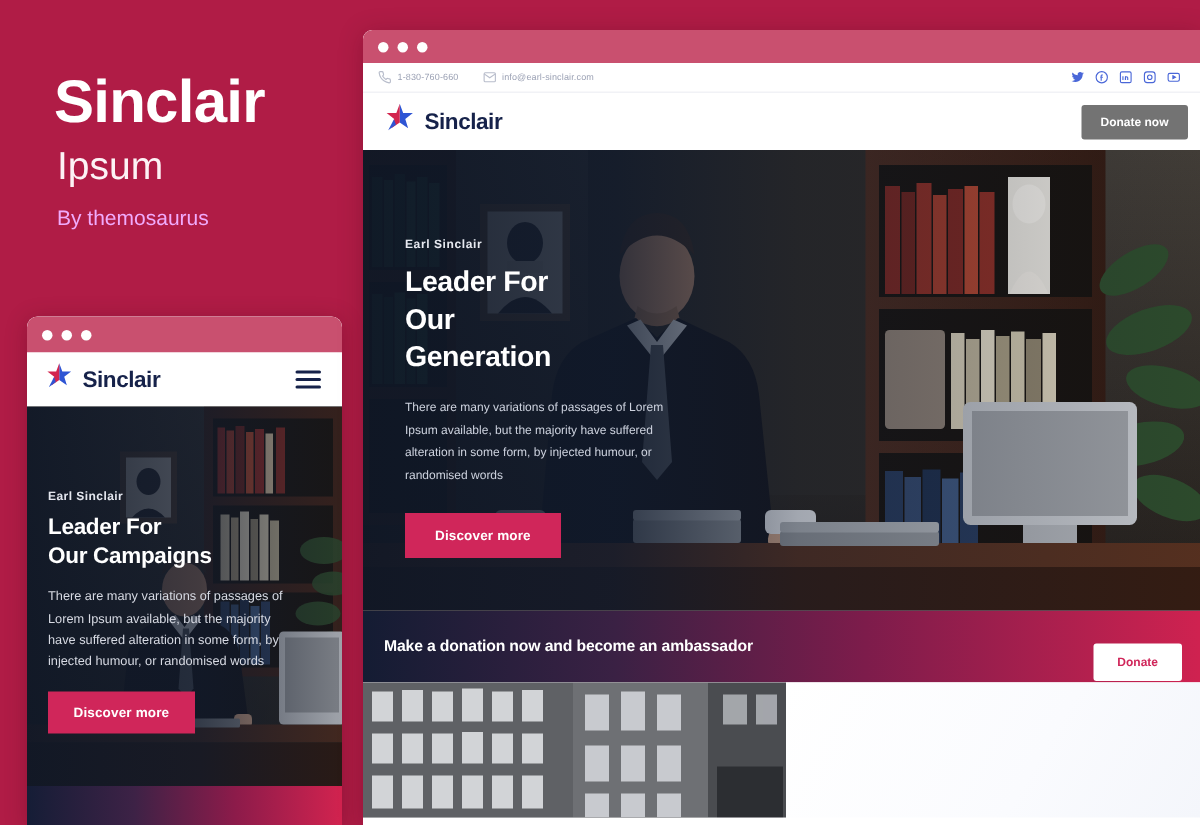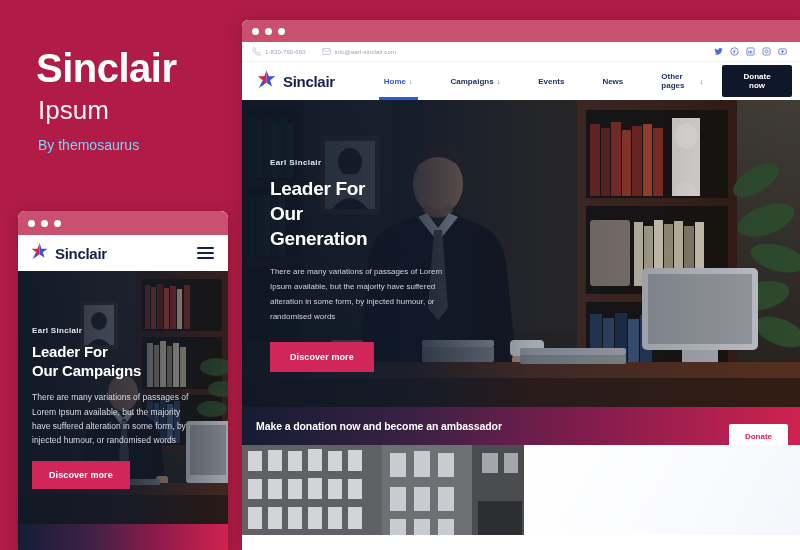--- a/index.html
+++ b/index.html
@@ -16,21 +16,21 @@
     position: absolute; left: 36px; top: 48px;
     font-size: 40px; font-weight: 700; color: #ffffff; letter-spacing: -0.5px;
     line-height: 1;
   }
   .promo-sub {
     position: absolute; left: 38px; top: 97px;
     font-size: 26px; font-weight: 300; color: #fdf2f5; line-height: 1;
   }
   .promo-by {
     position: absolute; left: 38px; top: 138px;
-    font-size: 14px; font-weight: 400; color: #7dd3fc; line-height: 1;
+    font-size: 14px; font-weight: 400; color: #f0abfc; line-height: 1;
   }
 
   
   .win { position: absolute; background: #ffffff; overflow: hidden; }
   .win-bar {
     background: #c9506f; height: 22px; width: 100%;
     display: flex; align-items: center; padding-left: 10px; gap: 6px;
   }
   .dot { width: 7px; height: 7px; border-radius: 50%; background: #ffffff; }
 
@@ -97,37 +97,37 @@
     position: relative; cursor: pointer; display: flex; align-items: center; gap: 3px;
     height: 38px;
   }
   .nav-item.active { color: #2f5ad6; }
   .nav-item.active::after {
     content: ""; position: absolute; left: 14px; right: 14px; bottom: 0;
     height: 3px; background: #2f5ad6;
   }
   .caret { font-size: 7px; line-height: 1; opacity: 0.85; }
   .donate-now {
-    margin-left: auto; background: #0f172a; color: #fff; font-size: 8px; font-weight: 600;
+    margin-left: auto; background: #737373; color: #fff; font-size: 8px; font-weight: 600;
     padding: 7px 13px; border: none; border-radius: 2px; cursor: pointer;
   }
 
   
   .hero { position: relative; height: 307px; overflow: hidden; background: #1b1d24; }
   .hero-content { position: absolute; left: 28px; top: 58px; width: 175px; z-index: 3; }
   .eyebrow { font-size: 8px; font-weight: 700; color: #e6e9f0; letter-spacing: 0.4px; margin-bottom: 9px; }
   .h1 { font-size: 19px; font-weight: 700; color: #fff; line-height: 1.32; letter-spacing: -0.3px; }
   .para { margin-top: 14px; font-size: 8px; line-height: 1.85; color: #cdd2de; }
   .disc-btn {
     margin-top: 18px; background: #d0265a; color: #fff; font-size: 9px; font-weight: 600;
     padding: 10px 20px; border: none; cursor: pointer; letter-spacing: 0.1px;
   }
 
   .banner {
-    height: 38px;
+    height: 48px;
     background: linear-gradient(90deg, #141c33 0%, #3a2144 30%, #7d1c4b 60%, #cf2250 100%);
     display: flex; align-items: center; padding: 0 12px 0 14px;
   }
   .banner-text { font-size: 10.5px; font-weight: 700; color: #ffffff; letter-spacing: -0.1px; }
   .donate-btn {
     margin-left: auto; background: #ffffff; color: #d0265a; font-size: 8px; font-weight: 700;
     padding: 8px 16px; border: none; border-radius: 2px; cursor: pointer; margin-top: 20px;
   }
 
   .bottom-sec { height: 90px; background: #ffffff; display: flex; }
@@ -309,40 +309,20 @@
       <span class="star-wrap">
         <svg width="21" height="21" viewBox="0 0 24 24" aria-hidden="true">
           <path d="M12 1.4 L14.6 8.4 L22 8.4 L16.2 12.9 L18.4 20 L12 15.6 L12 1.4 Z" fill="#2f55d4"></path>
           <path d="M12 1.4 L9.4 8.4 L2 8.4 L7.8 12.9 L5.6 20 L12 15.6 L12 1.4 Z" fill="#d3264f"></path>
           <path d="M7.6 13.1 L3.2 21.6 L9.1 17.3 Z" fill="#2f55d4"></path>
         </svg>
       </span>
       <span class="logo-text">Sinclair</span>
     </div>
 
-    <nav class="nav-items">
-      <div class="nav-item active">
-        <span>Home</span>
-        <span class="caret">↓</span>
-      </div>
-      <div class="nav-item">
-        <span>Campaigns</span>
-        <span class="caret">↓</span>
-      </div>
-      <div class="nav-item">
-        <span>Events</span>
-      </div>
-      <div class="nav-item">
-        <span>News</span>
-      </div>
-      <div class="nav-item">
-        <span>Other pages</span>
-        <span class="caret">↓</span>
-      </div>
-    </nav>
 
     <button class="donate-now">Donate now</button>
   </div>
 
   <div class="hero">
     <svg width="558" height="307" viewBox="0 0 558 307" style="position:absolute;inset:0;">
       <defs>
         <linearGradient id="wall" x1="0" y1="0" x2="0" y2="1">
           <stop offset="0%" stop-color="#423d37"></stop>
             <stop offset="100%" stop-color="#241f1b"></stop>

